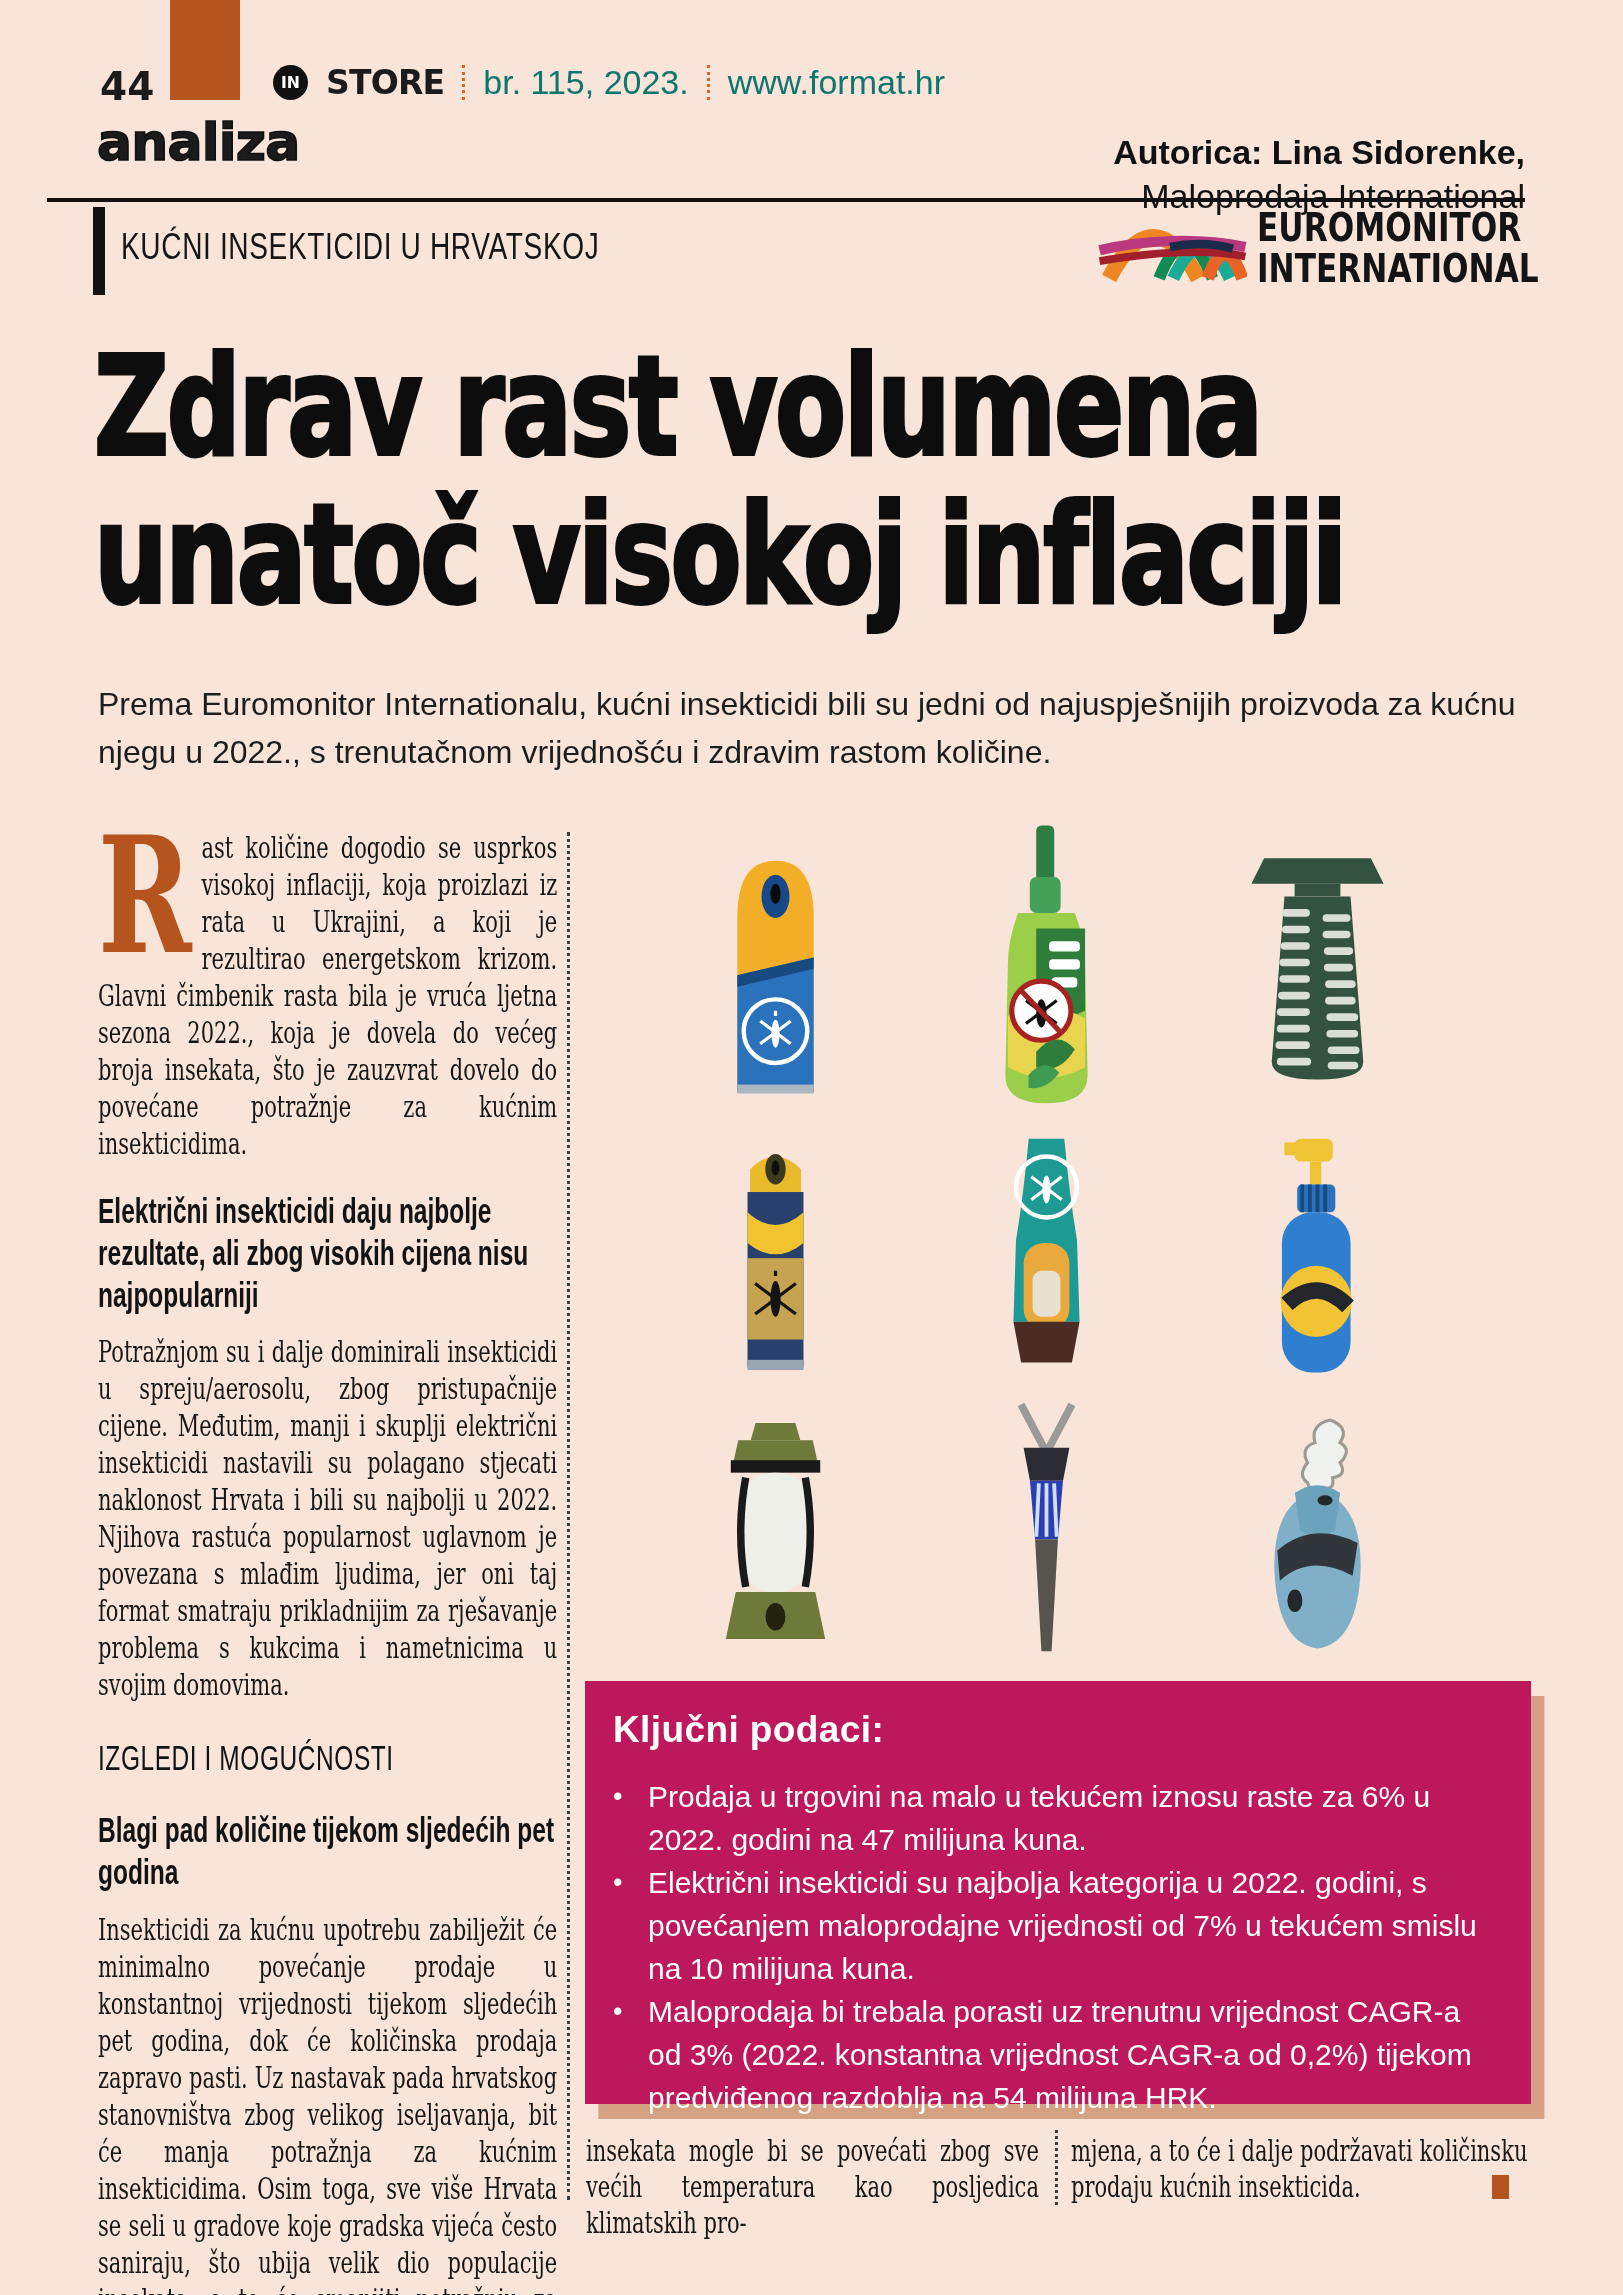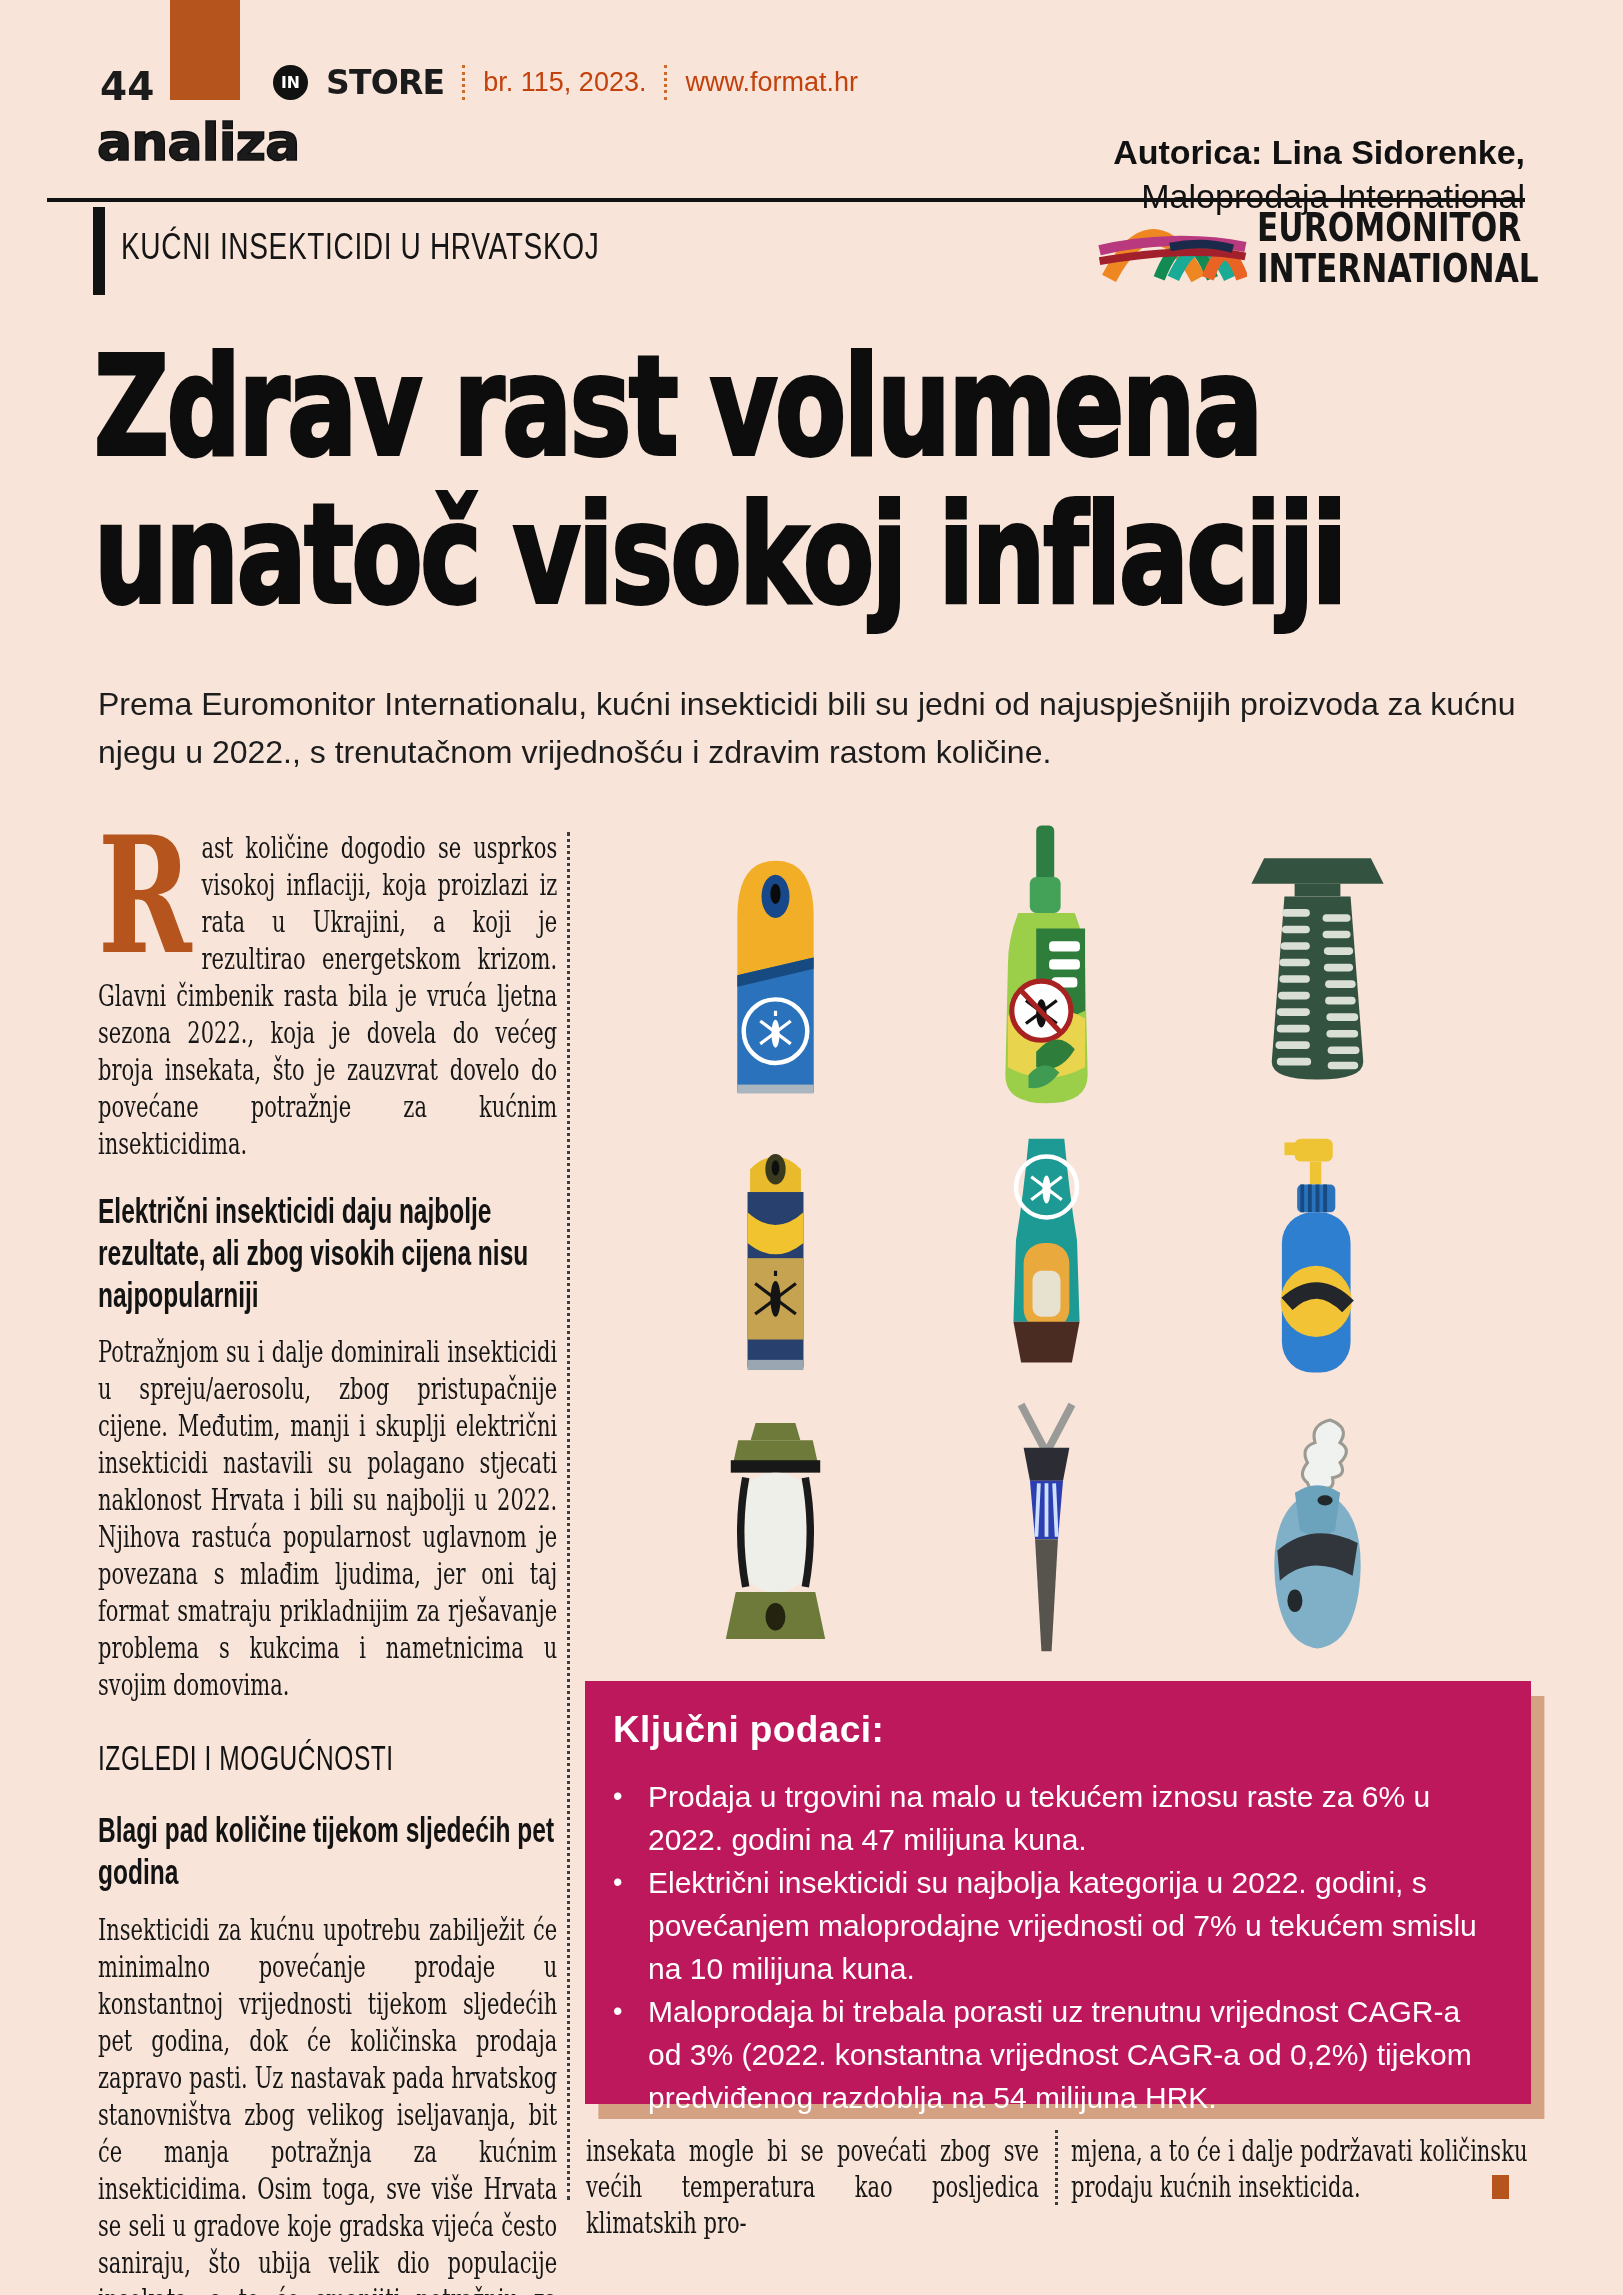--- a/index.html
+++ b/index.html
@@ -9,21 +9,21 @@
 
   
   .pagenum{left:100px;top:64px;font-family:"DejaVu Sans",sans-serif;font-weight:bold;font-size:39px;}
   .head-orange{left:170px;top:0;width:70px;height:100px;background:#b5541c;}
   .head-logo-row{left:273px;top:63px;display:flex;align-items:center;gap:18px;height:38px;}
   .in-circle{width:35px;height:35px;border-radius:50%;background:#111;color:#fff;display:flex;
              align-items:center;justify-content:center;font-family:"DejaVu Sans",sans-serif;
              font-weight:bold;font-size:15.7px;}
   .store{font-family:"DejaVu Sans",sans-serif;font-weight:bold;font-size:33px;letter-spacing:-0.8px;}
   .hsep{height:35px;border-left:3.9px dotted #c96b2a;}
-  .head-meta{font-family:"Liberation Sans",sans-serif;font-size:27px;color:#c2410c;}
+  .head-meta{font-family:"Liberation Sans",sans-serif;font-size:34px;color:#0f766e;}
   .section-title{left:97px;top:112px;font-family:"DejaVu Sans",sans-serif;font-weight:bold;
                  font-size:52px;-webkit-text-stroke:1.6px #111;letter-spacing:-0.8px;}
   .author{right:98px;top:130px;text-align:right;font-family:"Liberation Sans",sans-serif;
           font-size:34px;line-height:1.3;color:#111;}
   .author .b{font-weight:bold;}
   .top-rule{left:47px;top:198px;width:1478px;height:3.9px;background:#121212;}
   .kicker-bar{left:93px;top:207px;width:11.8px;height:88px;background:#121212;}
   .kicker{left:121px;top:226px;font-family:"Liberation Sans",sans-serif;font-size:36px;
           letter-spacing:0.8px;transform:scaleX(0.78);transform-origin:0 0;white-space:nowrap;color:#161616;}
 

